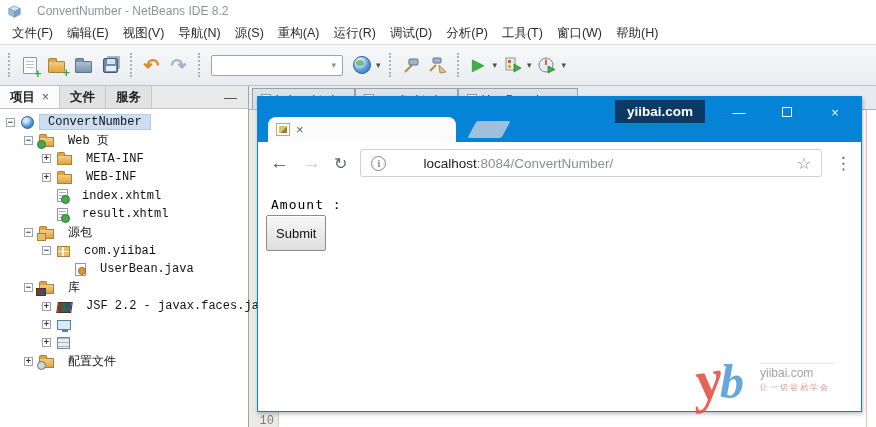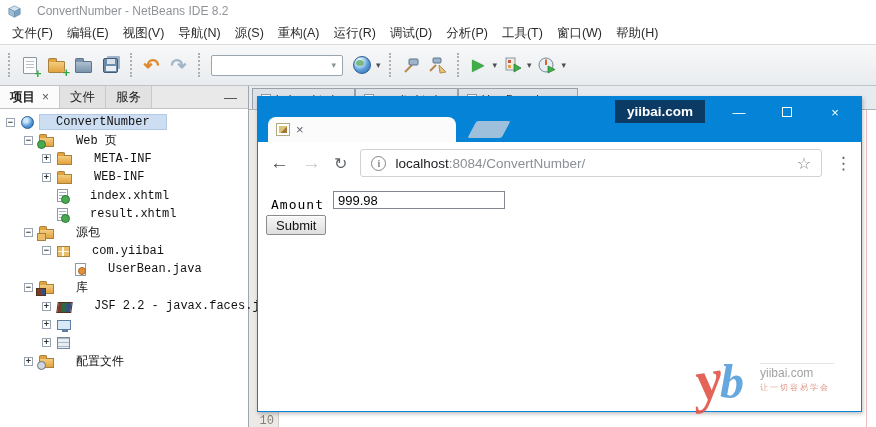--- a/index.html
+++ b/index.html
@@ -50,32 +50,32 @@
            background:radial-gradient(circle at 35% 30%,#d8eefc 0 20%,#5a9cd8 55%,#2f6ca8);position:relative;}
   .i-globe::after{content:"";position:absolute;left:2px;top:3px;width:8px;height:6px;border-radius:50%;
                   background:#67b26a;opacity:.85;}
   .i-run{color:#3fae49;font-size:16px;line-height:1;text-shadow:0 0 1px #1f7a28;}
 
   
   .nb-left{position:absolute;left:0;top:86px;width:249px;bottom:0;background:#1d4ed8;
            border-right:1px solid #9fa6ad;}
   .panel-tabs{height:23px;background:#e9e9e9;border-bottom:1px solid #c2c2c2;display:flex;align-items:stretch;}
   .ptab{display:flex;align-items:center;gap:7px;padding:0 10px;border-right:1px solid #c9c9c9;
-        background:#e2e2e2;font-size:12.5px;color:#222;}
+        background:#e2e2e2;font-size:12.5px;color:#222;font-weight:bold;}
   .ptab.active{background:#fbfbfb;font-weight:bold;}
   .ptab .x{font-weight:normal;color:#555;font-size:12px;}
   .panel-min{margin-left:auto;display:flex;align-items:center;padding:0 11px;color:#444;font-size:13px;}
   .tree{position:absolute;left:0;right:0;top:23px;bottom:0;background:#fff;padding-top:4px;
         font-family:"Liberation Mono","DejaVu Sans Mono",monospace;font-size:12px;color:#111;}
   .trow{height:18.4px;display:flex;align-items:center;}
   .exp{width:9px;height:9px;border:1px solid #99a4b2;background:#fff;color:#333;flex:none;
        font:bold 9px/7px "Liberation Sans",sans-serif;text-align:center;margin-right:6px;}
   .exp.none{visibility:hidden;}
   .ti{position:relative;flex:none;margin-right:6px;}
-  .lbl{white-space:nowrap;padding:0 16px;}
+  .lbl{white-space:nowrap;padding:0 8px;}
   .trow.selected .lbl{background:#cddef2;outline:1px solid #b3c9e4;}
   .ti-globe{width:13px;height:13px;border-radius:50%;border:1px solid #2a5e92;
             background:radial-gradient(circle at 35% 30%,#cfe7fa 0 20%,#4f94d6 60%,#2f6ca8);}
   .ti-folder{width:15px;height:10px;background:linear-gradient(#f3cd7f,#e2a23e);
              border:1px solid #a8813c;margin-top:3px;}
   .ti-folder::before{content:"";position:absolute;top:-4px;left:-1px;width:6px;height:3px;background:#e2a23e;
                      border:1px solid #a8813c;border-bottom:none;border-radius:2px 2px 0 0;}
   .b-globe::after{content:"";position:absolute;left:-3px;bottom:-3px;width:7px;height:7px;border-radius:50%;
                   background:#49a94f;border:1px solid #2f7a36;}
   .b-gear::after{content:"";position:absolute;left:-3px;bottom:-3px;width:7px;height:7px;border-radius:50%;
@@ -139,31 +139,31 @@
   .bc-maxbox{width:10px;height:10px;border:1px solid #fff;}
   .bnav{position:absolute;left:0;top:45px;right:0;height:42px;background:#fff;display:flex;
         align-items:center;padding:0 12px;gap:13px;}
   .nav-back{color:#4a4f54;font-size:19px;}
   .nav-fwd{color:#c6cacd;font-size:19px;}
   .nav-reload{color:#5f6368;font-size:16px;}
   .omni{flex:1;height:28px;border:1px solid #d2d2d2;border-radius:3px;display:flex;align-items:center;
         gap:9px;padding:0 10px;background:#fff;}
   .info-ic{width:15px;height:15px;border:1px solid #80868b;border-radius:50%;color:#80868b;flex:none;
            font:bold 10px/13px "Liberation Serif",serif;text-align:center;}
-  .url{font-size:13.5px;white-space:nowrap;}
+  .url{font-size:13.5px;white-space:nowrap;margin-left:28px;}
   .url-host{color:#202124;}
   .url-rest{color:#8a9096;}
   .star{margin-left:auto;color:#80868b;font-size:16px;}
   .dots{color:#5f6368;font-size:17px;width:14px;text-align:center;}
   .bcontent{position:absolute;left:0;top:87px;right:0;bottom:0;background:#fff;}
   .amt-label{position:absolute;left:13px;top:13px;font:13px "DejaVu Sans Mono",monospace;color:#000;
              letter-spacing:1px;}
   .amt-input{position:absolute;left:75px;top:7px;width:172px;height:18px;border:1px solid #828790;
              font:13px "Liberation Sans",sans-serif;padding:1px 4px;background:#fff;color:#000;}
-  .submit-btn{position:absolute;left:8px;top:31px;height:20px;padding:0 9px;
+  .submit-btn{position:absolute;left:8px;top:31px;height:36px;padding:0 9px;
               background:linear-gradient(#f7f7f7,#dedede);border:1px solid #8b8b8b;border-radius:2px;
               box-shadow:inset 0 1px 0 #fff;font:13px "Liberation Sans",sans-serif;color:#111;}
 
   
   .logo{position:absolute;left:698px;top:352px;width:166px;height:75px;z-index:50;display:flex;
         gap:4px;opacity:.92;pointer-events:none;}
   .yb{position:relative;width:58px;height:70px;flex:none;}
   .yb-y{position:absolute;left:-2px;top:-6px;font:italic bold 58px "Liberation Serif",serif;
         color:#e2574c;transform:rotate(-10deg);}
   .yb-b{position:absolute;left:22px;top:2px;font:italic bold 48px "Liberation Serif",serif;color:#5aa0dc;}
@@ -402,21 +402,20 @@
       <span class="nav-reload">↻</span>
       <div class="omni">
         <span class="info-ic">i</span>
         <span class="url"><span class="url-host">localhost</span><span class="url-rest">:8084/ConvertNumber/</span></span>
         <span class="star">☆</span>
       </div>
       <span class="dots">⋮</span>
     </div>
     <div class="bcontent">
       <span class="amt-label">Amount :</span>
-      <input class="amt-input" type="text" value="999.98" style="">
       <button class="submit-btn">Submit</button>
     </div>
   </div>
 
   <div class="logo">
     <span class="yb">
       <span class="yb-y">y</span>
       <span class="yb-b">b</span>
     </span>
     <span class="logo-right">

